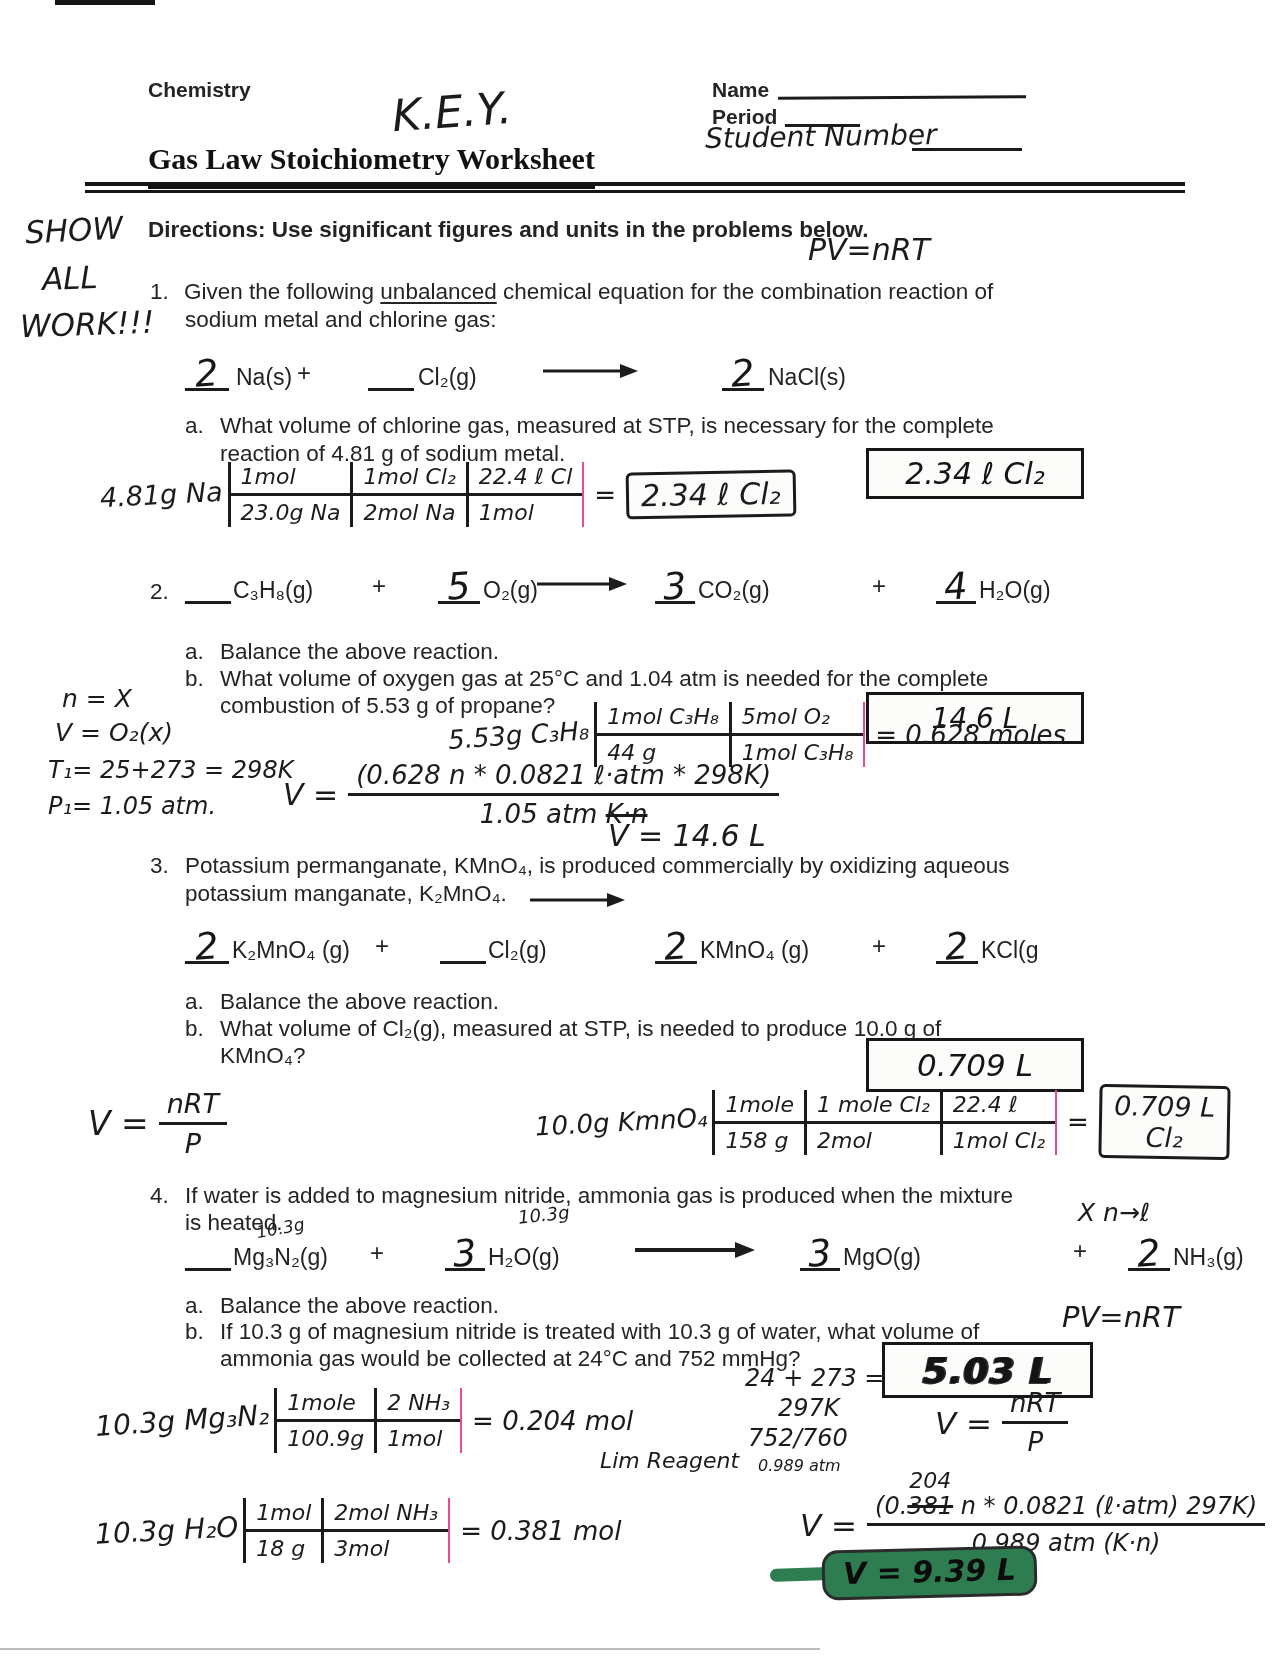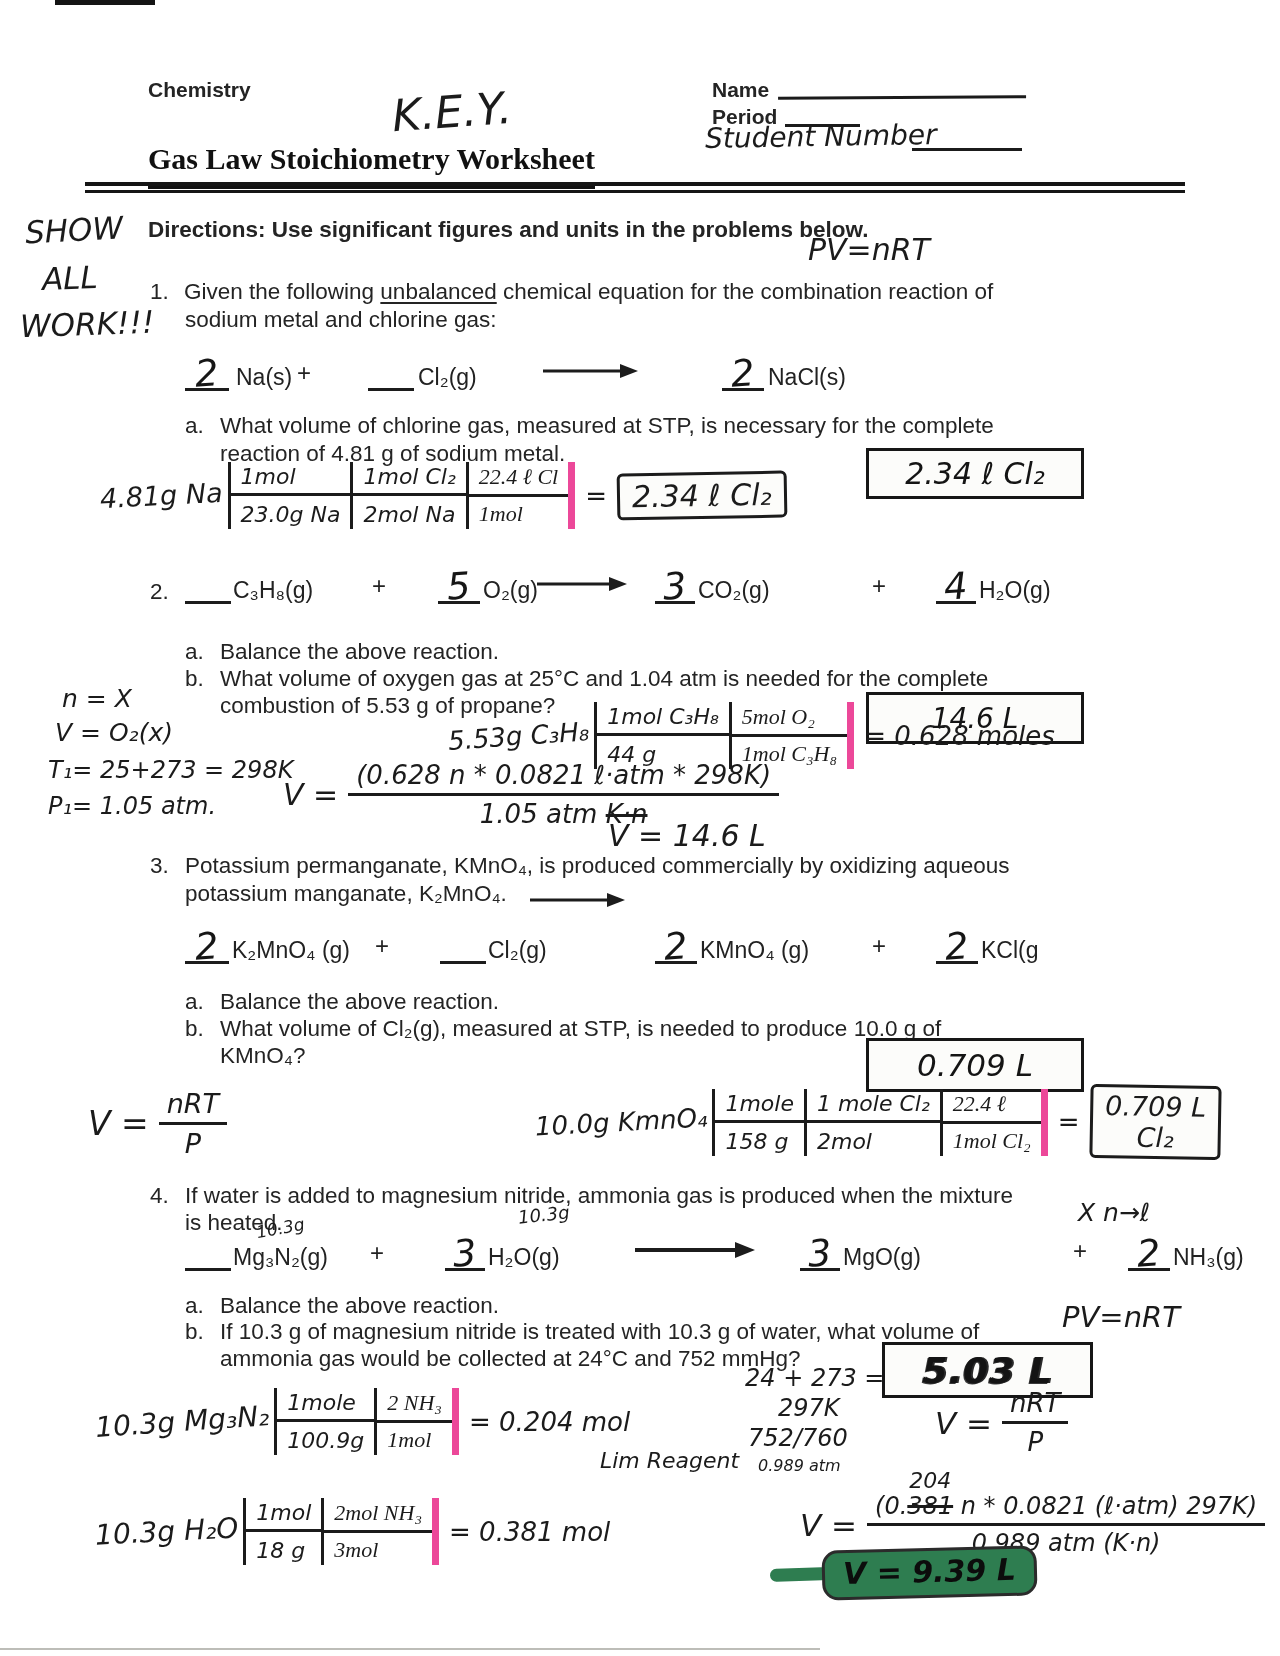--- a/index.html
+++ b/index.html
@@ -21,21 +21,21 @@
   .eq-species{position:absolute;bottom:4px;font-size:23px;font-family:"Liberation Sans",sans-serif;color:#222;white-space:nowrap;}
   .eq-plus{position:absolute;bottom:8px;font-size:24px;font-family:"Liberation Sans",sans-serif;color:#222;}
   .eq-blank{position:absolute;bottom:4px;border-bottom:3px solid #1c1c1c;display:flex;align-items:flex-end;justify-content:center;}
   .eq-coef{font-family:"DejaVu Sans",sans-serif;font-style:italic;font-size:37px;line-height:0.72;padding:0 3px;transform:rotate(-4deg);color:#161616;}
   .eq-arrow{position:absolute;bottom:16px;}
   
   .rail{position:absolute;display:flex;align-items:center;font-family:"DejaVu Sans",sans-serif;font-style:italic;color:#1b1b1b;}
   .rail .lead{font-size:27px;margin-right:5px;white-space:nowrap;}
   .rail .cells{display:flex;align-items:stretch;}
   .rail .cell{display:flex;flex-direction:column;justify-content:space-between;text-align:left;border-left:3px solid #1b1b1b;font-size:22px;}
-  .rail .cell:last-child{border-right:7px solid #ec4899;font-family:Liberation Serif, serif;}
+  .rail .cell:last-child{border-right:2px solid #ec4899;}
   .rail .cell .top{padding:2px 10px 4px;border-bottom:3px solid #1b1b1b;white-space:nowrap;}
   .rail .cell .bot{padding:4px 10px 2px;white-space:nowrap;}
   .rail .res{font-size:26px;margin-left:10px;white-space:nowrap;}
   .hand-box{border:3px solid #1b1b1b;border-radius:6px;padding:3px 12px;transform:rotate(-1deg);background:#fcfcfa;}
   
   .ansbox{position:absolute;border:3px solid #161616;display:flex;align-items:center;justify-content:center;
           font-family:"DejaVu Sans",sans-serif;font-style:italic;color:#141414;background:#fcfcfa;}
   
   .vfrac{position:absolute;display:flex;align-items:center;gap:10px;font-family:"DejaVu Sans",sans-serif;font-style:italic;color:#1b1b1b;}
   .vfrac .veq-lhs{white-space:nowrap;}

